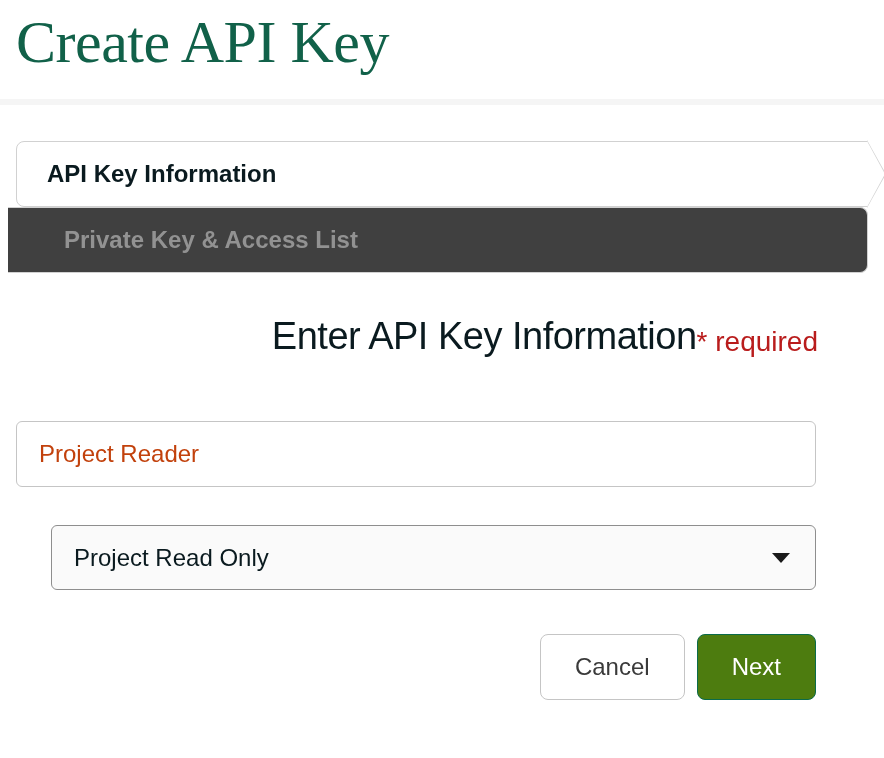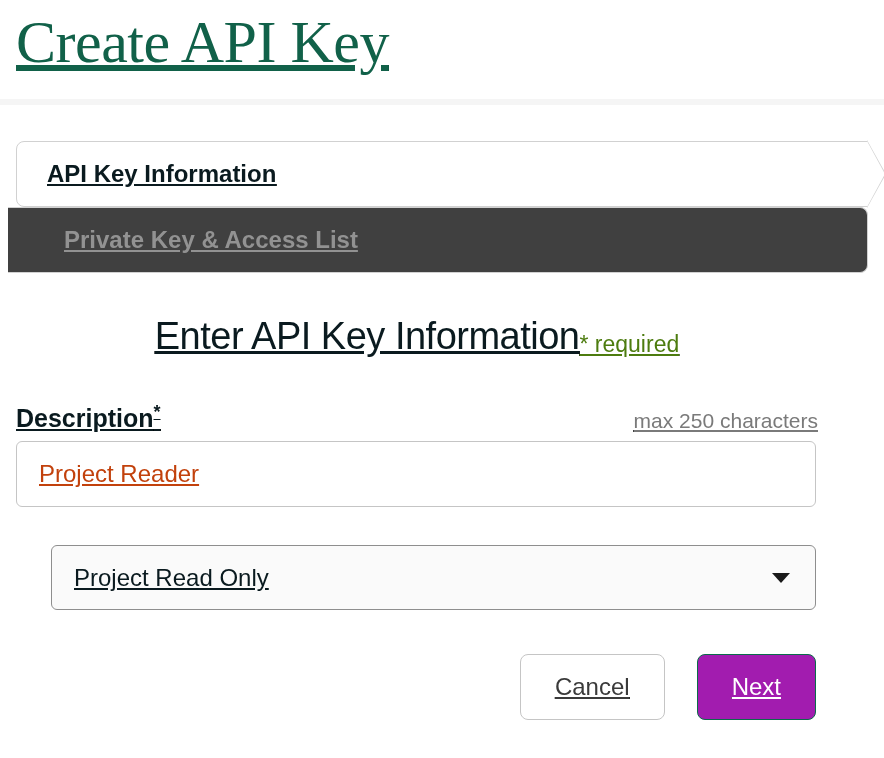--- a/index.html
+++ b/index.html
@@ -1,19 +1,18 @@
 <!DOCTYPE html>
 <html><head>
   <meta charset="utf-8">
   <style>
     * {
       box-sizing: border-box;
       margin: 0;
       padding: 0;
-      text-decoration: underline;
     }
     
     body {
       font-family: -apple-system, BlinkMacSystemFont, 'Segoe UI', Helvetica, Arial, sans-serif;
       background: #ffffff;
       padding: 0 16px;
       width: 884px;
     }
     
     .page-title {
@@ -91,35 +90,35 @@
       width: 0;
       height: 0;
       border-top: 34px solid transparent;
       border-bottom: 34px solid transparent;
       border-left: 19px solid #d1d1d1;
       z-index: 2;
     }
     
     .section-header {
       display: flex;
-      justify-content: center;
+      justify-content: flex-end;
       align-items: flex-end;
-      margin-bottom: 44px;
+      margin-bottom: 63px;
     }
     
     .section-title {
       font-size: 38px;
       font-weight: 500;
       color: #0a1a1f;
       letter-spacing: -0.5px;
     }
     
     .required-note {
-      font-size: 23px;
-      color: #4d7c0f;
+      font-size: 28px;
+      color: #b91c1c;
       padding-right: 50px;
     }
     
     .field-group {
       margin-bottom: 38px;
     }
     
     .field-label-row {
       display: flex;
       justify-content: space-between;
@@ -188,21 +187,21 @@
       width: 0;
       height: 0;
       border-left: 9px solid transparent;
       border-right: 9px solid transparent;
       border-top: 10px solid #1a1a1a;
     }
     
     .button-row {
       display: flex;
       justify-content: flex-end;
-      gap: 32px;
+      gap: 12px;
       width: 800px;
       max-width: 100%;
       margin-top: 44px;
     }
     
     .btn {
       padding: 18px 34px;
       font-size: 24px;
       font-weight: 500;
       border-radius: 8px;
@@ -210,21 +209,21 @@
       border: 1px solid transparent;
     }
     
     .btn-secondary {
       background: #ffffff;
       color: #3a3a3a;
       border-color: #c5c5c5;
     }
     
     .btn-primary {
-      background: #a21caf;
+      background: #4d7c0f;
       color: #ffffff;
       border-color: #0b6b4a;
     }
   </style>
 </head>
 <body>
 
 <h1 class="page-title">Create API Key</h1>
 
 <div class="divider"></div>
@@ -233,26 +232,20 @@
   <div class="step step-active">API Key Information</div>
   <div class="step step-inactive">Private Key &amp; Access List</div>
 </div>
 
 <div class="section-header">
   <h2 class="section-title">Enter API Key Information</h2>
   <span class="required-note">* required</span>
 </div>
 
 <div class="field-group">
-  <div class="field-label-row">
-    <label class="field-label">
-      <span>Description</span><span class="asterisk">*</span>
-    </label>
-    <span class="field-hint">max 250 characters</span>
-  </div>
   <input type="text" class="text-input" value="Project Reader" style="">
 </div>
 
 <div class="field-group">
   <div class="select-wrapper">
     <select class="select-input">
       <option>Project Read Only</option>
     </select>
     <div class="select-caret"></div>
   </div>

